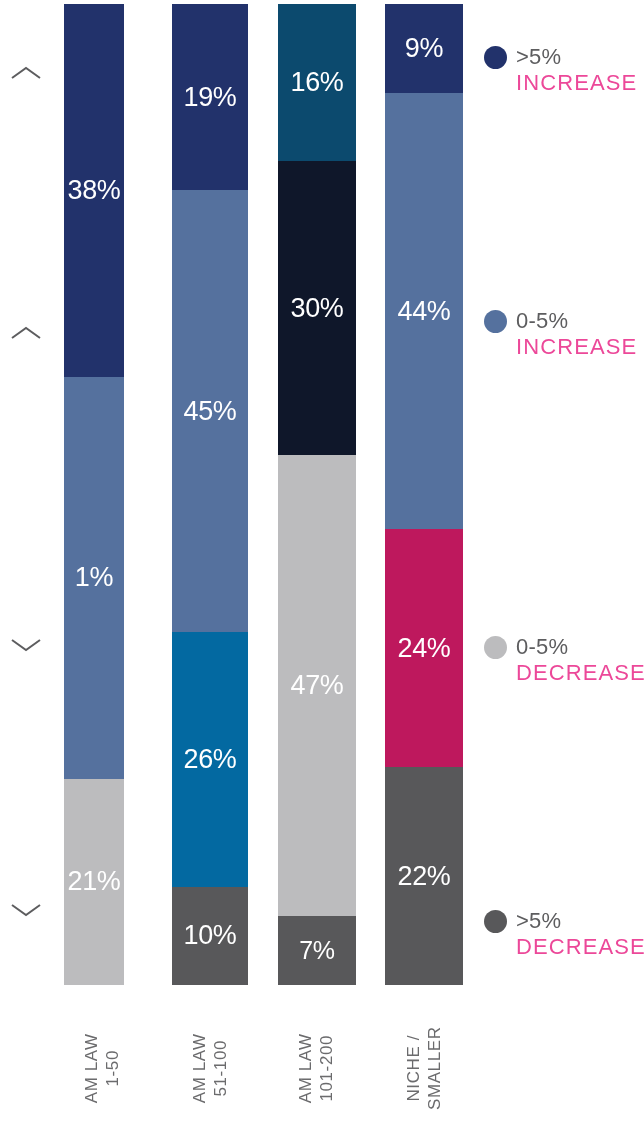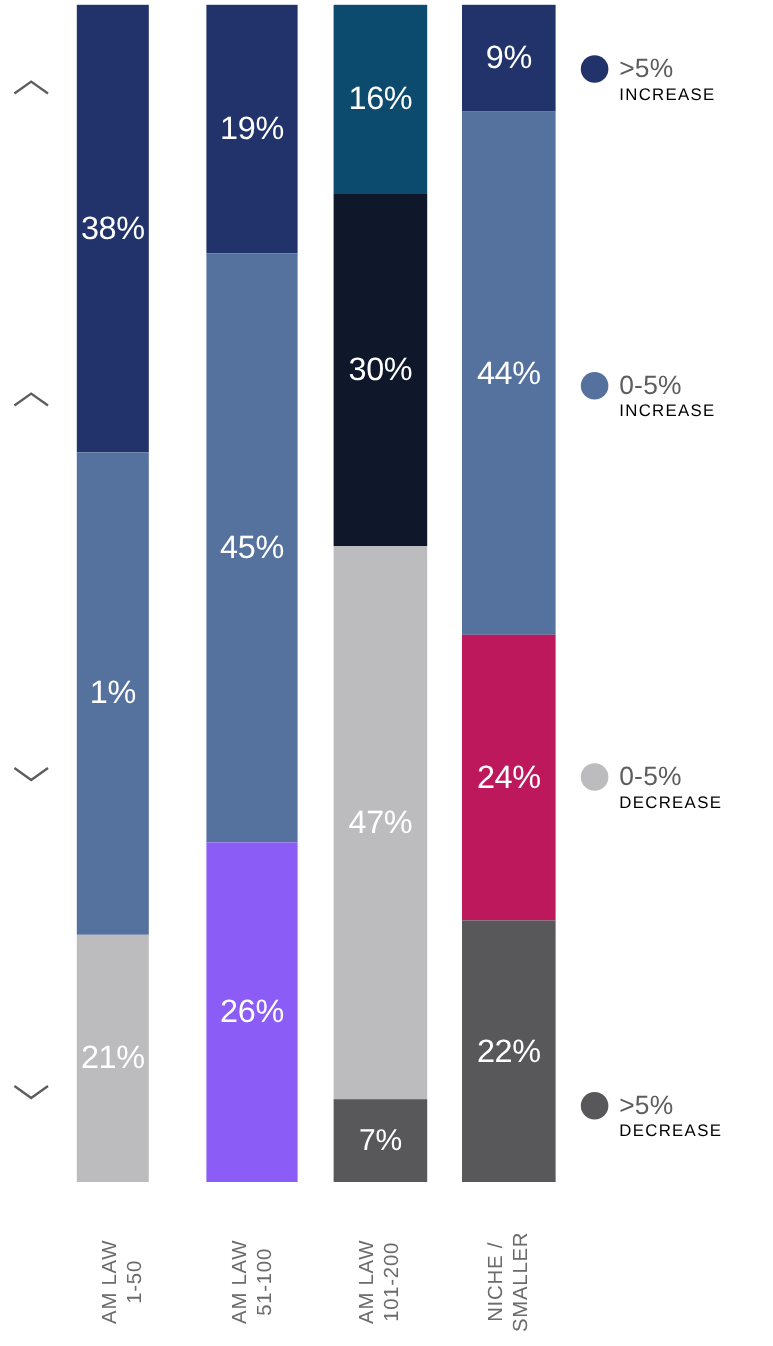--- a/index.html
+++ b/index.html
@@ -117,22 +117,22 @@
   .legend-text { line-height: 1.18; }
   .legend-top {
     display: block;
     color: #5d5d5f;
     font-size: 22px;
     letter-spacing: 0.2px;
     white-space: nowrap;
   }
   .legend-bottom {
     display: block;
-    color: #000000;
-    font-size: 14px;
+    color: #ec4899;
+    font-size: 22px;
     letter-spacing: 1.1px;
     white-space: nowrap;
   }
 </style>
 </head>
 <body>
 
 <div id="chart-root">
 
   <div class="chevron-rail">
@@ -172,22 +172,25 @@
       </div>
     </div>
 
     <div class="bar-col" style="left:172px;width:76px">
       <div class="seg" style="flex:19 0 0;background:#22326b">
         <span class="seg-label">19%</span>
       </div>
       <div class="seg" style="flex:45 0 0;background:#55719e">
         <span class="seg-label">45%</span>
       </div>
-      <div class="seg" style="flex:26 0 0;background:#8b5cf6">
+      <div class="seg" style="flex:26 0 0;background:#0369a1">
         <span class="seg-label">26%</span>
+      </div>
+      <div class="seg" style="flex:10 0 0;background:#58585a">
+        <span class="seg-label">10%</span>
       </div>
     </div>
 
     <div class="bar-col" style="left:278px;width:78px">
       <div class="seg" style="flex:16 0 0;background:#0c4a6e">
         <span class="seg-label">16%</span>
       </div>
       <div class="seg" style="flex:30 0 0;background:#0f172a">
         <span class="seg-label">30%</span>
       </div>

